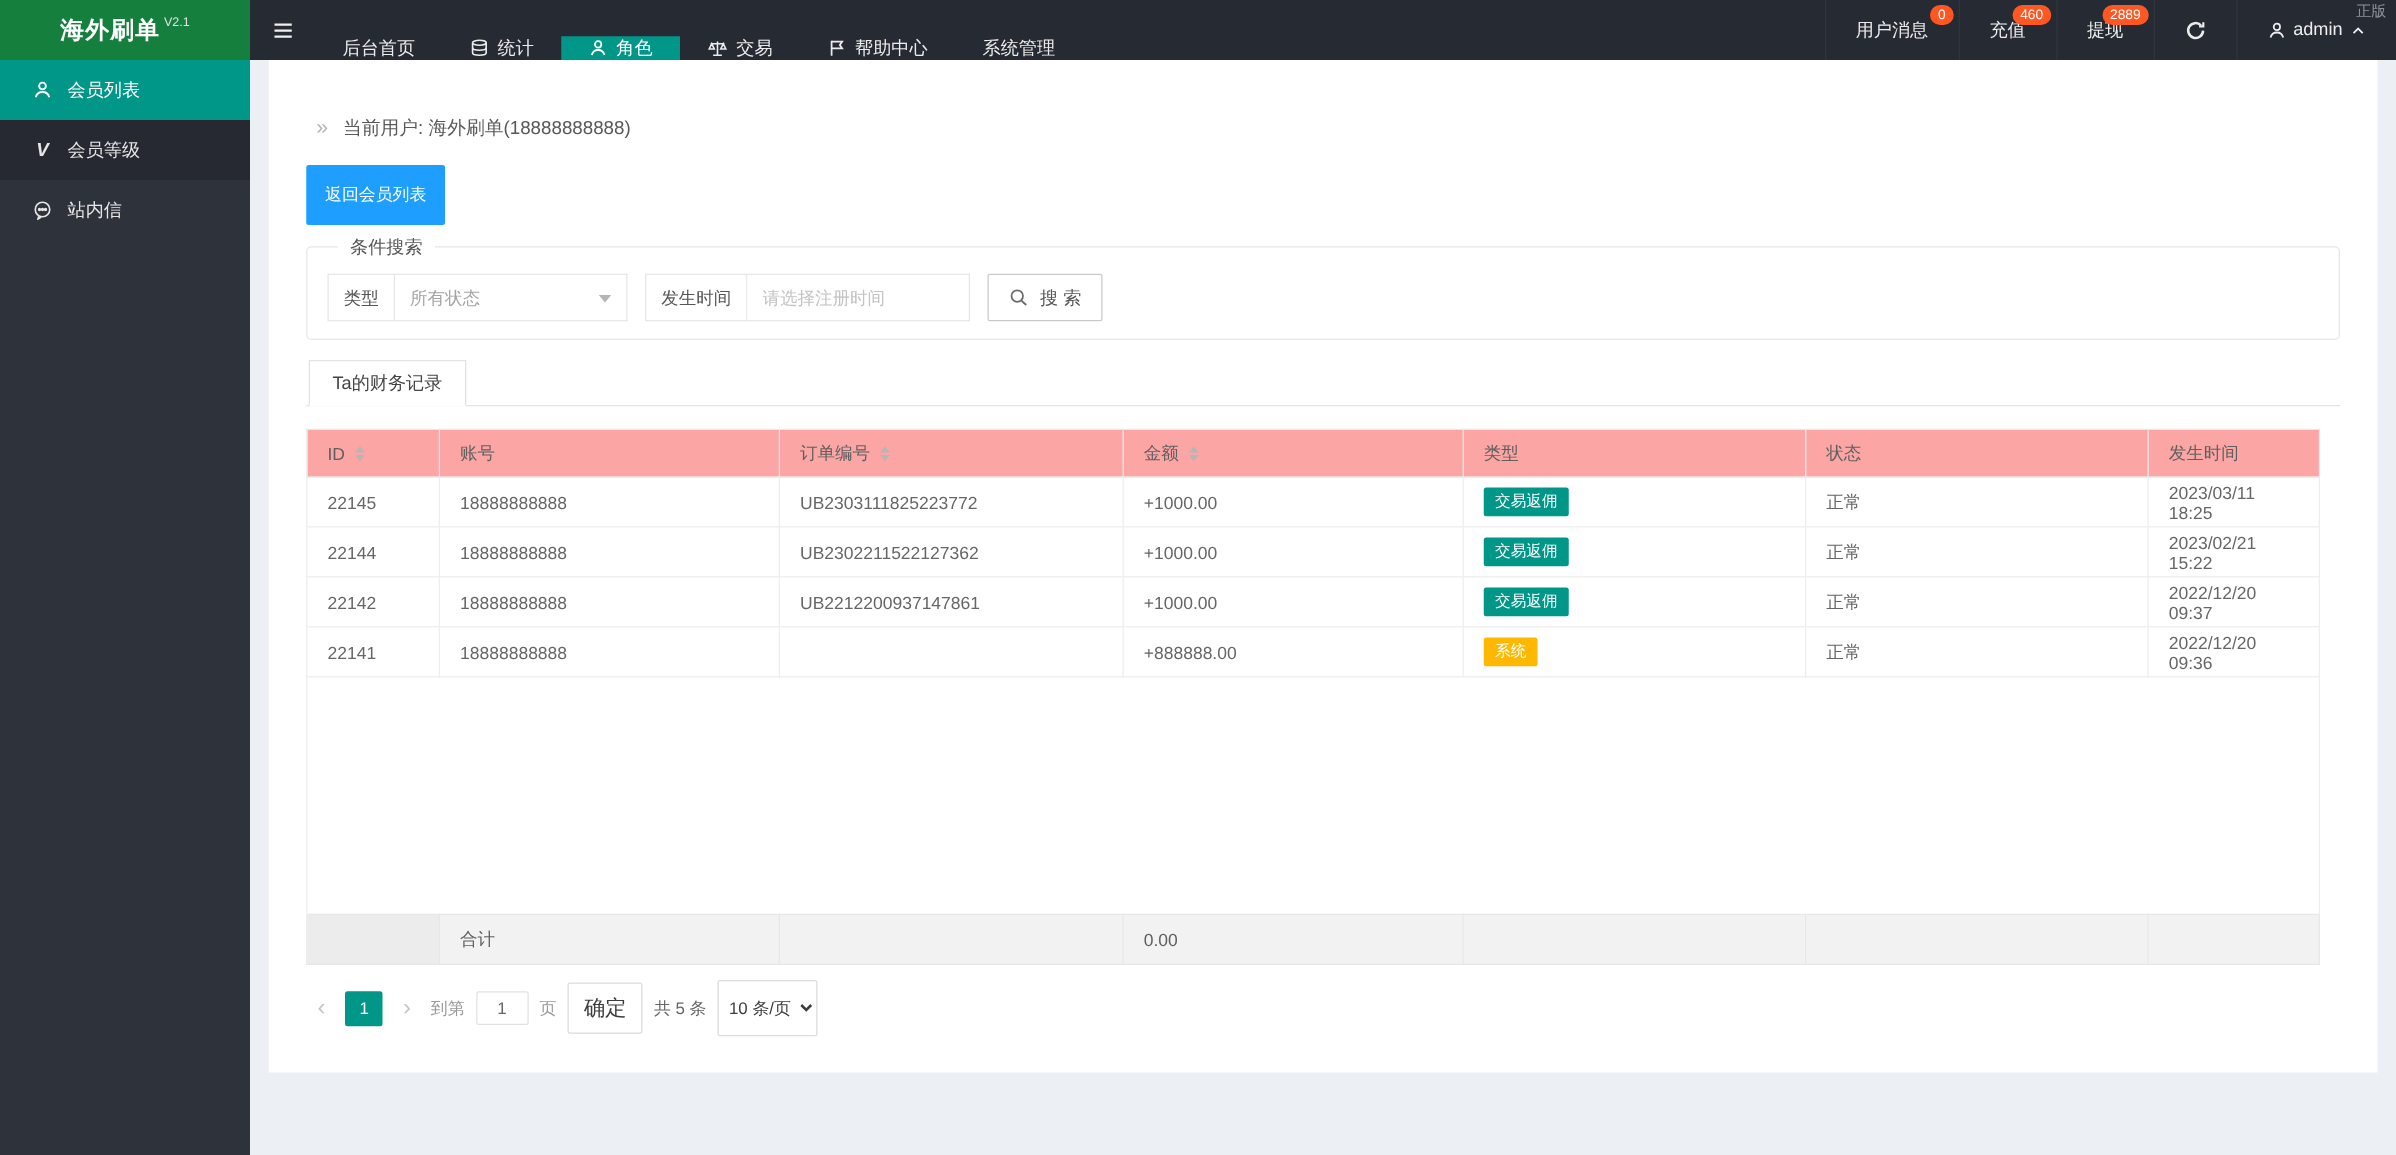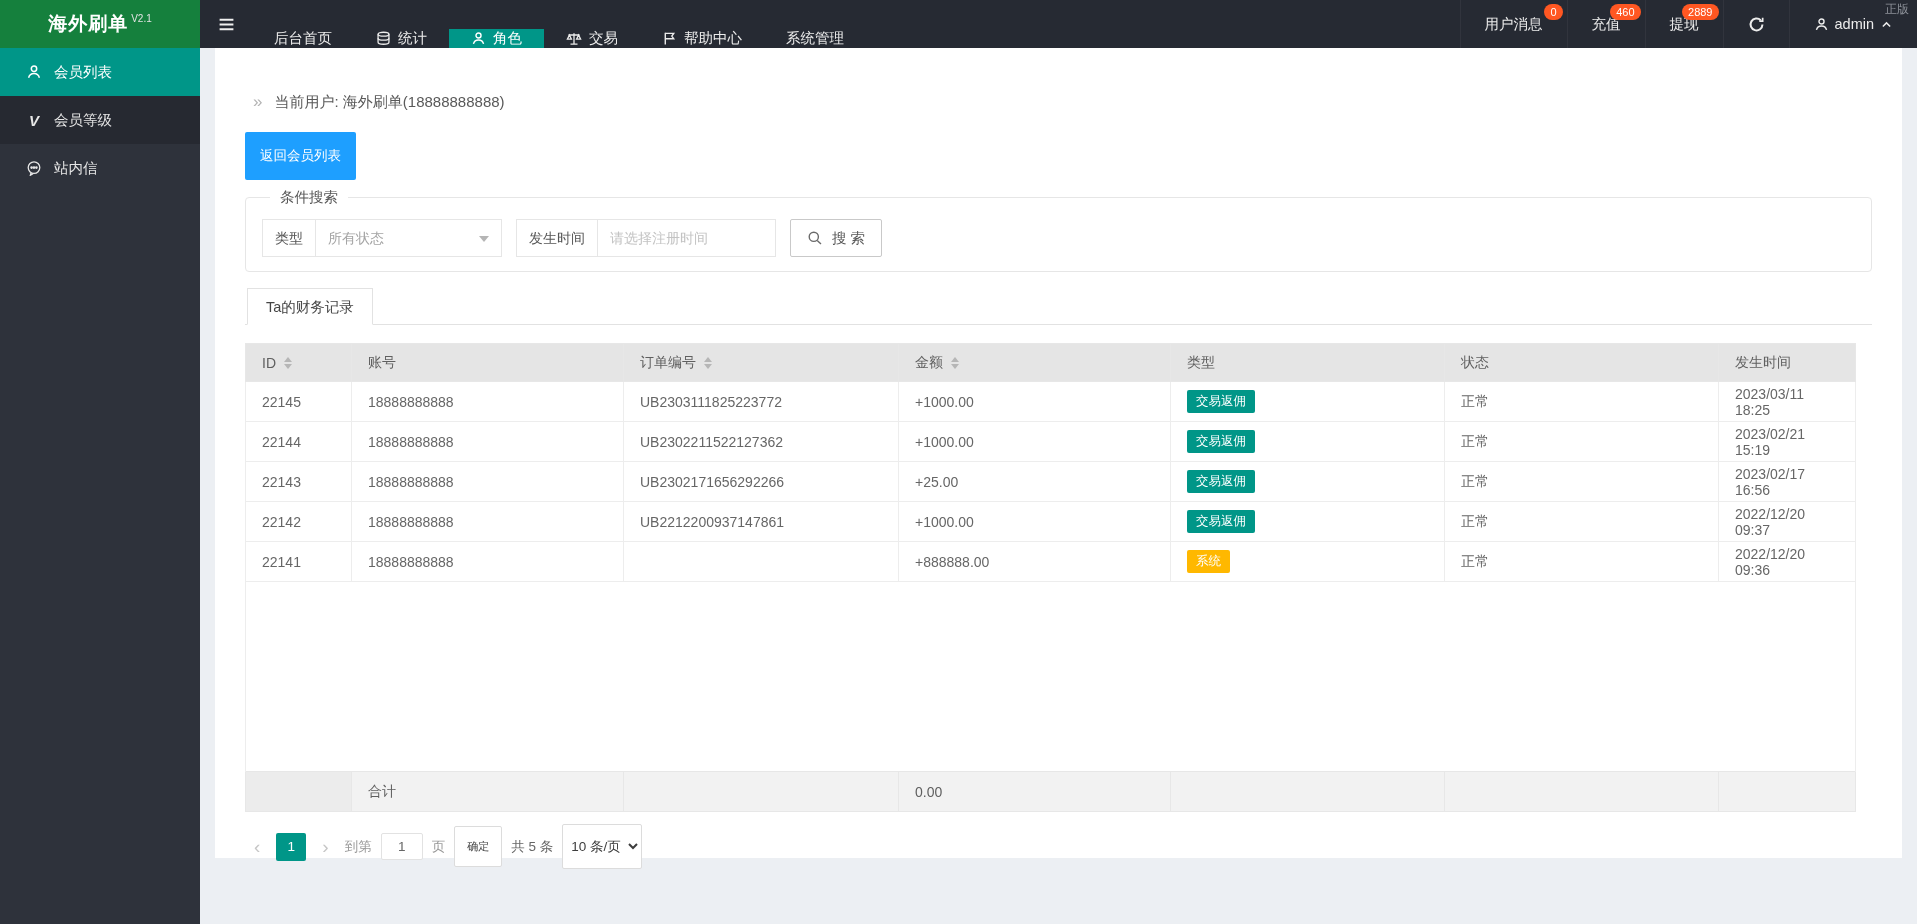--- a/index.html
+++ b/index.html
@@ -49,41 +49,41 @@
   .caret { position:absolute; right:12px; top:16px; width:0; height:0; border-left:5px solid transparent; border-right:5px solid transparent; border-top:6px solid #b5b5b5; }
   .finput { border:1px solid #e6e6e6; border-left:none; width:178px; padding:0 12px; font-size:14px; color:#666; outline:none; font-family:inherit; }
   .finput::placeholder { color:#c3c3c3; }
   .btn-search { height:38px; border:1px solid #c9c9c9; background:#fff; border-radius:2px; padding:0 16px; display:inline-flex; align-items:center; gap:9px; font-size:14.5px; color:#555; cursor:pointer; font-family:inherit; }
 
   .tabs { margin-top:16px; border-bottom:1px solid #e2e2e2; }
   .tab { display:inline-block; margin-bottom:-1px; margin-left:2px; border:1px solid #e2e2e2; border-bottom-color:#fff; background:#fff; height:37px; line-height:36px; padding:0 18px; font-size:14.5px; color:#454545; cursor:pointer; }
 
   .tablewrap { margin-top:18px; margin-right:16px; }
   table { width:100%; border-collapse:collapse; table-layout:fixed; font-size:14px; color:#666; }
-  th { background:#e5e5e5; border:1px solid #e7e7e7; font-weight:normal; color:#5f5f5f; text-align:left; height:38px; padding:0 16px; }
+  th { background:#fca5a5; border:1px solid #e7e7e7; font-weight:normal; color:#5f5f5f; text-align:left; height:38px; padding:0 16px; }
   td { border:1px solid #ededed; height:40px; padding:0 16px; background:#fff; }
   .filler td { height:190px; border-top:none; border-bottom:none; }
   .trow td { color:#666; }
   .amount { color:#0bb2a0; }
   .type-badge { display:inline-block; background:#009688; color:#fff; font-size:12.5px; line-height:15px; padding:4px 9px; border-radius:2px; }
   .type-badge[data-variant="gold"] { background:#FFB800; }
   .foot td { background:#f2f2f2; border:1px solid #e7e7e7; color:#5f5f5f; }
   .foot td:first-child { background:#ececec; }
   .th-inner { display:flex; align-items:center; gap:8px; }
   .sort { display:inline-flex; flex-direction:column; gap:2px; }
   .sort i { width:0; height:0; border-left:4.5px solid transparent; border-right:4.5px solid transparent; display:block; }
   .sort .up { border-bottom:5px solid #b6b6b6; }
   .sort .dn { border-top:5px solid #b6b6b6; }
 
   .pager { margin-top:12px; margin-left:2px; display:flex; align-items:center; gap:9px; font-size:13.5px; color:#666; }
   .pg-arrow { color:#c6c6c6; font-size:19px; padding:0 7px; line-height:28px; }
   .pg-cur { background:#009688; color:#fff; min-width:30px; height:28px; line-height:28px; text-align:center; border-radius:2px; font-size:13.5px; }
   .pg-muted { color:#9a9a9a; }
   .pg-input { width:42px; height:27px; border:1px solid #e2e2e2; border-radius:2px; text-align:center; font-size:13.5px; color:#666; outline:none; font-family:inherit; }
-  .pg-btn { height:41px; padding:0 12px; background:#fff; border:1px solid #dcdcdc; border-radius:2px; font-size:11px; color:#3d3d3d; cursor:pointer; font-family:Liberation Serif, serif; }
+  .pg-btn { height:41px; padding:0 12px; background:#fff; border:1px solid #dcdcdc; border-radius:2px; font-size:17px; color:#3d3d3d; cursor:pointer; font-family:Liberation Serif, serif; }
   .pg-select { height:45px; border:1px solid #dcdcdc; border-radius:2px; background:#fff; font-size:13.5px; color:#3d3d3d; font-family:inherit; padding:0 4px; }
 </style>
 </head>
 <body>
 
 <header class="topbar">
   <div class="logo">
     <span class="logo-text">海外刷单</span>
     <span class="logo-ver">V2.1</span>
   </div>
@@ -318,30 +318,21 @@
             <td>正常</td>
             <td>2023/03/11 18:25</td>
           </tr>
           <tr class="trow">
             <td>22144</td>
             <td>18888888888</td>
             <td>UB2302211522127362</td>
             <td class="amount">+1000.00</td>
             <td><span class="type-badge" data-variant="teal">交易返佣</span></td>
             <td>正常</td>
-            <td>2023/02/21 15:19</td>
-          </tr>
-          <tr class="trow">
-            <td>22143</td>
-            <td>18888888888</td>
-            <td>UB2302171656292266</td>
-            <td class="amount">+25.00</td>
-            <td><span class="type-badge" data-variant="teal">交易返佣</span></td>
-            <td>正常</td>
-            <td>2023/02/17 16:56</td>
+            <td>2023/02/21 15:22</td>
           </tr>
           <tr class="trow">
             <td>22142</td>
             <td>18888888888</td>
             <td>UB2212200937147861</td>
             <td class="amount">+1000.00</td>
             <td><span class="type-badge" data-variant="teal">交易返佣</span></td>
             <td>正常</td>
             <td>2022/12/20 09:37</td>
           </tr>

